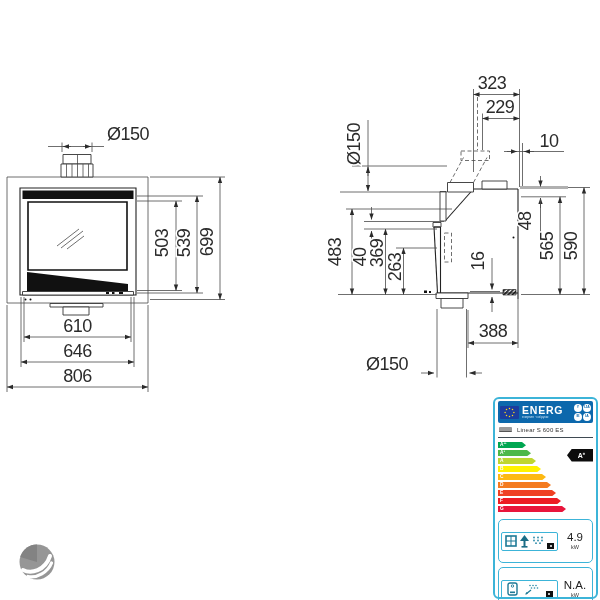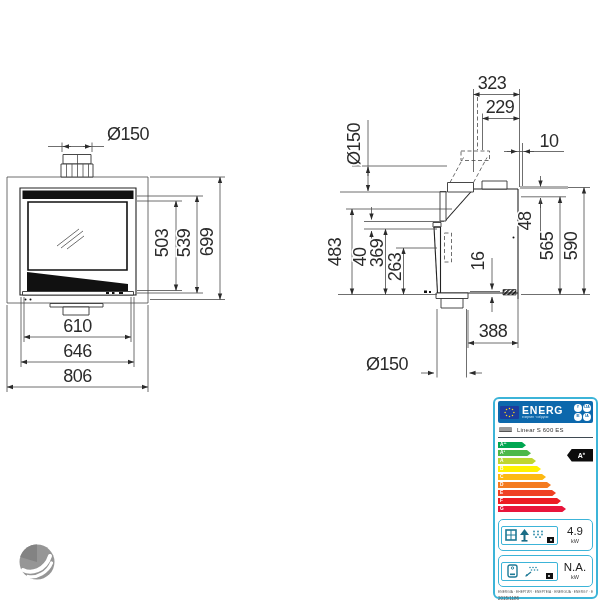--- a/index.html
+++ b/index.html
@@ -30,21 +30,21 @@
   .emodel{height:11px;display:flex;align-items:center;gap:5px;border-bottom:1px solid #3f4a52;padding:1px 1px 2px;}
   .ebrand{width:13px;height:4px;background:#9a9a9a;border-bottom:1.2px solid #555;border-radius:1px;}
   .emodel-name{font-size:6px;color:#333;letter-spacing:0.2px;}
   .ebars{position:relative;margin-top:4px;height:73px;}
   .ebar{height:6.3px;margin-bottom:1.7px;display:flex;align-items:center;
     clip-path:polygon(0 0,calc(100% - 4px) 0,100% 50%,calc(100% - 4px) 100%,0 100%);}
   .ebar-lab{font-size:4.8px;font-weight:bold;color:#fff;padding-left:2px;line-height:1;}
   .erating{position:absolute;right:0;top:7px;width:26px;height:12.5px;background:#0c0c0c;color:#fff;
     display:flex;align-items:center;justify-content:center;font-size:7px;font-weight:bold;
     clip-path:polygon(18% 0,100% 0,100% 100%,18% 100%,0 50%);padding-left:3px;box-sizing:border-box;}
-  .einfo{margin-top:4px;height:32px;border:1.5px solid #3cb4d8;border-radius:5px;display:flex;align-items:center;
+  .einfo{margin-top:4px;height:44px;border:1.5px solid #3cb4d8;border-radius:5px;display:flex;align-items:center;
     padding:1px 2px;box-sizing:border-box;gap:2px;}
   .epicto{width:57px;height:19px;border:1px solid #3cb4d8;border-radius:2px;display:flex;align-items:center;
     justify-content:space-around;padding:0 1px;box-sizing:border-box;}
   .eval{flex:1;text-align:center;line-height:1;}
   .eval-num{font-size:11.5px;color:#222;}
   .eval-unit{font-size:5.5px;color:#333;margin-top:1.5px;}
   .chk{width:7px;height:6px;background:#111;position:relative;align-self:flex-end;margin-bottom:1px;}
   .chk:after{content:"";position:absolute;left:2.5px;top:2px;width:2px;height:2px;background:#fff;border-radius:50%;}
   .efoot1{margin-top:3px;font-size:3.2px;color:#555;letter-spacing:0.1px;white-space:nowrap;overflow:hidden;}
   .efoot2{margin-top:2px;font-size:4.5px;color:#555;}

